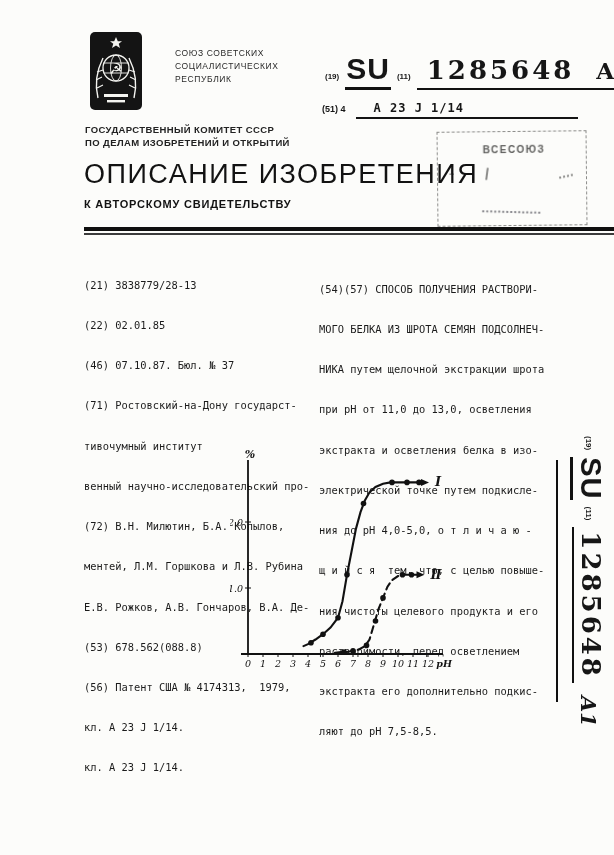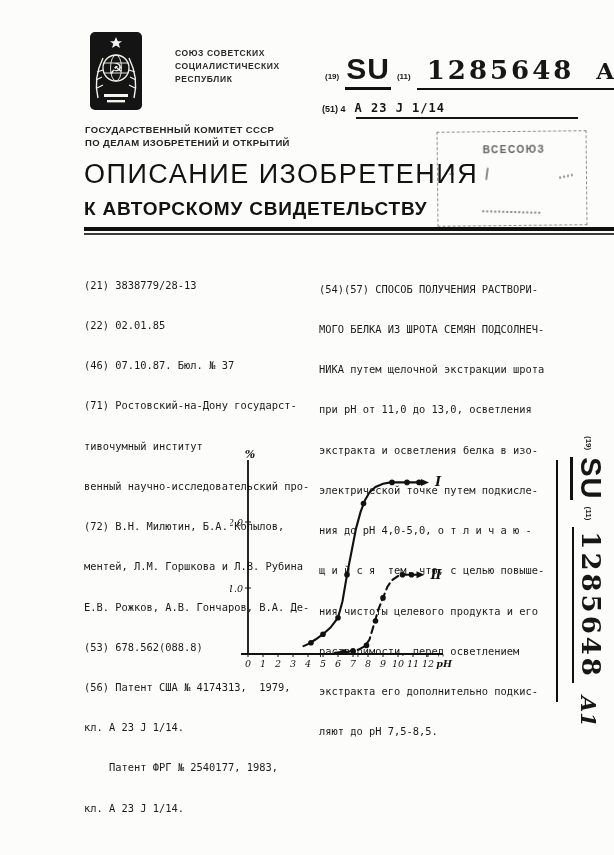--- a/index.html
+++ b/index.html
@@ -6,49 +6,49 @@
   body{
     width:614px;height:855px;position:relative;overflow:hidden;
     background:#fcfcfa;color:#161616;
     font-family:"DejaVu Sans Mono","Liberation Mono",monospace;
   }
   .abs{position:absolute;}
 
   
   .emblem{left:90px;top:32px;width:52px;height:78px;}
   .country{left:175px;top:47px;font-family:"Liberation Sans",sans-serif;
-    font-size:8.5px;font-weight:700;letter-spacing:.6px;line-height:13px;color:#2a2a2a;}
+    font-size:8.5px;font-weight:400;letter-spacing:.6px;line-height:13px;color:#2a2a2a;}
   .su-line{left:325px;top:52px;display:flex;align-items:baseline;gap:6px;white-space:nowrap;}
   .code-small{font-family:"Liberation Sans",sans-serif;font-size:8px;font-weight:700;}
   .su-big{font-family:"Liberation Sans",sans-serif;font-size:30px;font-weight:800;
     border-bottom:3px solid #111;padding:0 1px 1px;letter-spacing:1px;}
   .num-wrap{border-bottom:2.5px solid #111;padding:0 6px 3px 10px;display:inline-flex;gap:22px;align-items:baseline;}
   .num-big{font-family:"DejaVu Serif","Liberation Serif",serif;font-size:26px;font-weight:700;letter-spacing:3px;}
   .kind-big{font-family:"DejaVu Serif","Liberation Serif",serif;font-size:23px;font-weight:700;letter-spacing:2px;}
   .class-line{left:322px;top:101px;display:flex;align-items:baseline;gap:9px;white-space:nowrap;text-align:center;}
   .class-code{font-family:"Liberation Sans",sans-serif;font-size:9px;font-weight:700;}
-  .class-val{font-size:12px;letter-spacing:1px;font-weight:700;}
+  .class-val{font-size:12px;letter-spacing:1px;font-weight:700;margin-left:19px;}
   .class-underline{left:356px;top:117px;width:222px;height:2px;background:#141414;}
 
   .committee{left:85px;top:124px;font-family:"Liberation Sans",sans-serif;
     font-size:9.5px;font-weight:700;letter-spacing:.4px;line-height:12.5px;color:#222;}
 
   .stamp{left:437px;top:131px;width:148px;height:93px;border:1.5px dashed #8a8a88;
     transform:rotate(-.6deg);filter:blur(.3px);}
   .stamp-top{position:absolute;left:30px;top:12px;font-family:"Liberation Sans",sans-serif;
     font-size:10px;font-weight:700;letter-spacing:1.5px;color:#5e5e5c;padding-left:15px;}
   .stamp-left{position:absolute;left:10px;top:32px;font-size:11px;color:#6a6a68;letter-spacing:1px;}
   .stamp-blob1{position:absolute;left:48px;top:36px;width:6px;height:12px;border-left:2px solid #8b8b89;transform:rotate(8deg);}
   .stamp-blob2{position:absolute;right:14px;top:34px;width:14px;height:10px;border-bottom:2px dotted #8b8b89;transform:rotate(-12deg);}
   .stamp-bottom{position:absolute;left:44px;bottom:12px;width:58px;height:7px;border-bottom:2px dotted #84848a;transform:rotate(2deg);}
 
   .doc-title{left:84px;top:159px;font-family:"Liberation Sans",sans-serif;
     font-size:27px;font-weight:400;letter-spacing:1.5px;color:#121212;white-space:nowrap;}
   .doc-subtitle{left:84px;top:198px;font-family:"Liberation Sans",sans-serif;
-    font-size:19px;font-weight:800;letter-spacing:.8px;color:#121212;white-space:nowrap;}
+    font-size:11px;font-weight:800;letter-spacing:.8px;color:#121212;white-space:nowrap;}
 
   .rule-thick{left:84px;top:227px;width:530px;height:4px;background:#0f0f0f;}
   .rule-thin{left:84px;top:233px;width:530px;height:2px;background:#3c3c3c;}
 
   
   .col{font-size:10.4px;line-height:13.4px;white-space:pre;color:#1b1b1b;}
   .col-left{left:84px;top:252px;width:242px;}
   .col-right{left:319px;top:256px;width:260px;}
 
   
@@ -134,21 +134,20 @@
   <div>(46) 07.10.87. Бюл. № 37</div>
   <div>(71) Ростовский-на-Дону государст-</div>
   <div>тивочумный институт</div>
   <div>венный научно-исследовательский про-</div>
   <div>(72) В.Н. Милютин, Б.А. Копылов,</div>
   <div>ментей, Л.М. Горшкова и Л.В. Рубина</div>
   <div>Е.В. Рожков, А.В. Гончаров, В.А. Де-</div>
   <div>(53) 678.562(088.8)</div>
   <div>(56) Патент США № 4174313,  1979,</div>
   <div>кл. А 23 J 1/14.</div>
-  <div>    Патент ФРГ № 2540177, 1983,</div>
   <div>кл. А 23 J 1/14.</div>
 </div>
 
 <div class="abs col col-right">
   <div>(54)(57) СПОСОБ ПОЛУЧЕНИЯ РАСТВОРИ-</div>
   <div>МОГО БЕЛКА ИЗ ШРОТА СЕМЯН ПОДСОЛНЕЧ-</div>
   <div>НИКА путем щелочной экстракции шрота</div>
   <div>при pH от 11,0 до 13,0, осветления</div>
   <div>экстракта и осветления белка в изо-</div>
   <div>электрической точке путем подкисле-</div>

